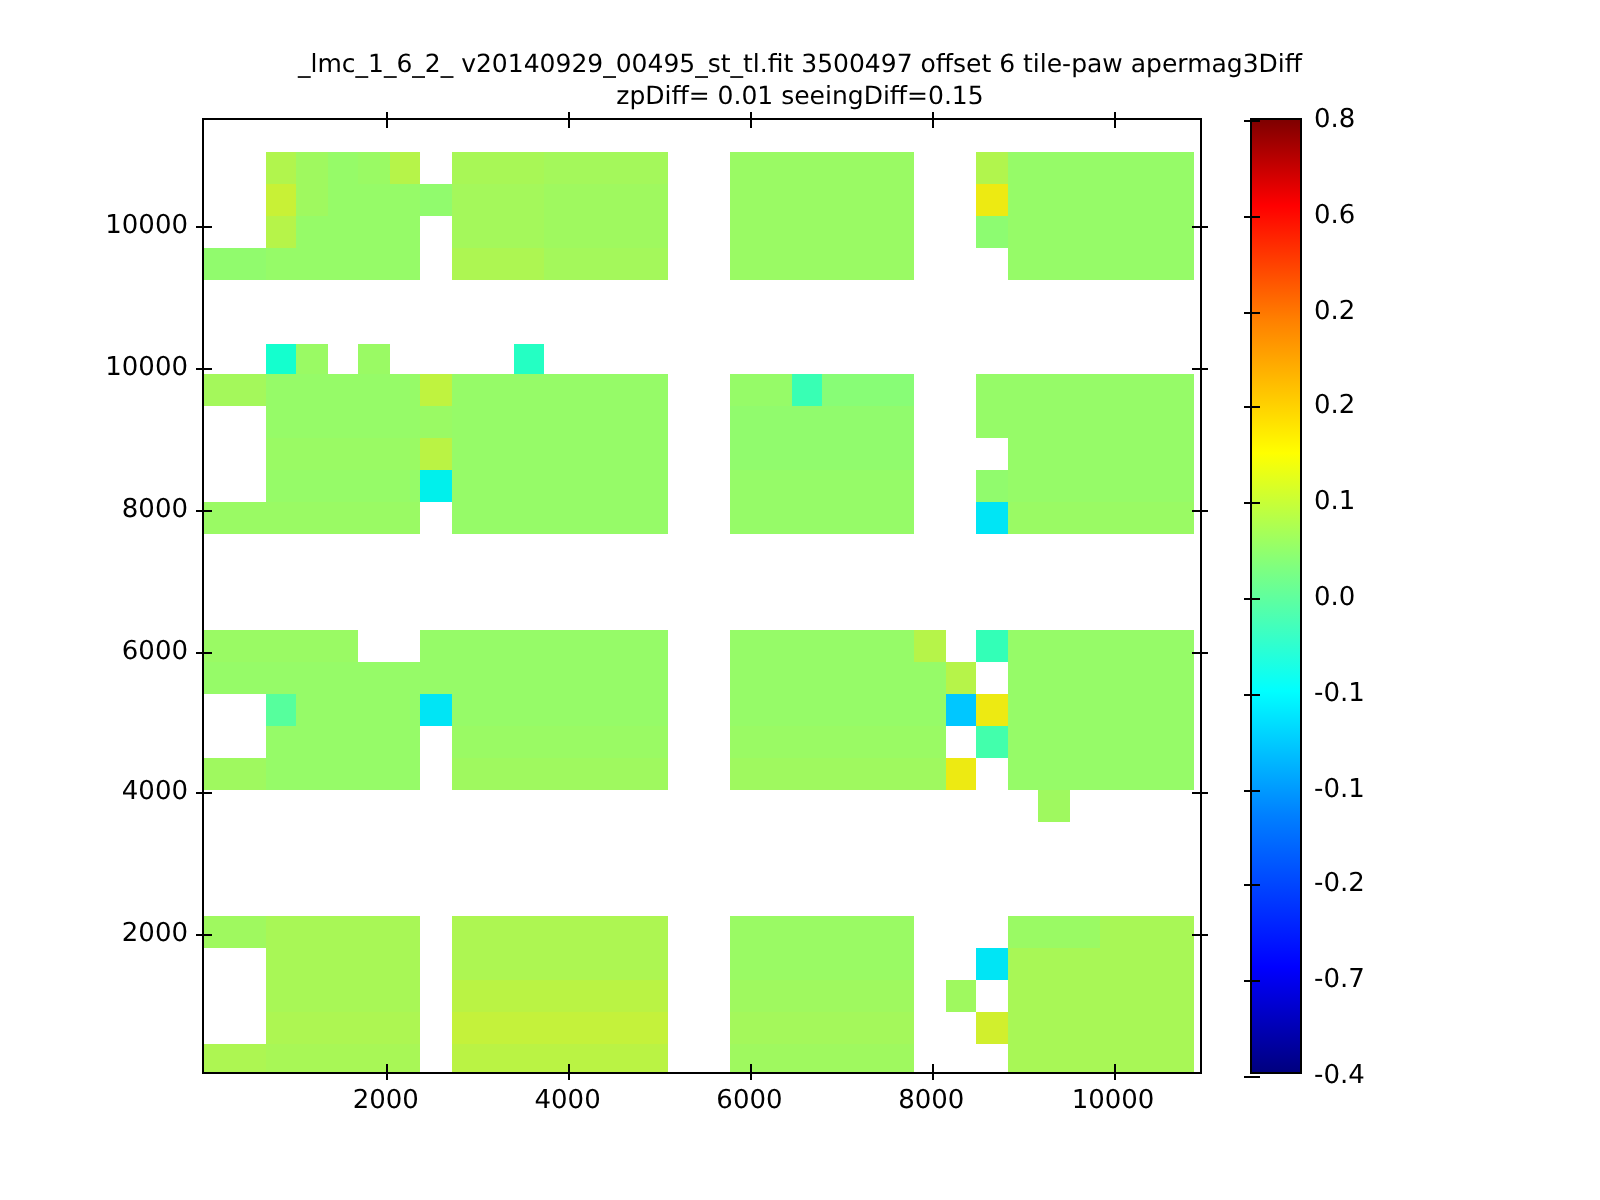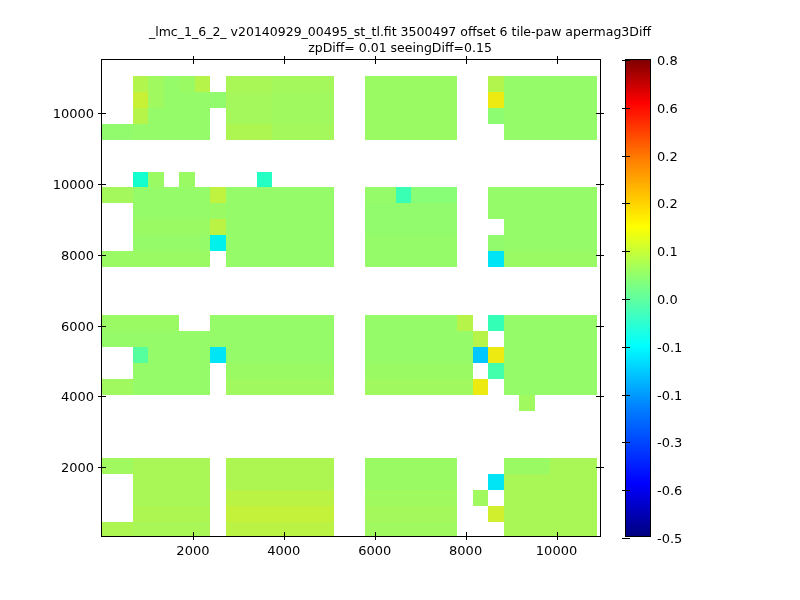--- a/index.html
+++ b/index.html
@@ -240,27 +240,27 @@
         <div class="tick-x-t" style="left: 454.545px;"></div>
         <div class="tick-x-t-in" style="left: 454.545px;"></div>
         <div class="xlabel" style="left: 454.545px;">10000</div>
       </div>
   </div>
 
   <div id="cbar">
     <div id="cbar-ticks">
         <div class="cb-tick" style="top: 478px; left: -4px;"></div>
         <div class="cb-tick-in" style="top: 478px; left: 0px;"></div>
-        <div class="cb-label" style="top: 478px;">-0.5</div>
+        <div class="cb-label" style="top: 478px;">-0.4</div>
         <div class="cb-tick" style="top: 430.2px; left: -4px;"></div>
         <div class="cb-tick-in" style="top: 430.2px; left: 0px;"></div>
-        <div class="cb-label" style="top: 430.2px;">-0.6</div>
+        <div class="cb-label" style="top: 430.2px;">-0.7</div>
         <div class="cb-tick" style="top: 382.4px; left: -4px;"></div>
         <div class="cb-tick-in" style="top: 382.4px; left: 0px;"></div>
-        <div class="cb-label" style="top: 382.4px;">-0.3</div>
+        <div class="cb-label" style="top: 382.4px;">-0.2</div>
         <div class="cb-tick" style="top: 334.6px; left: -4px;"></div>
         <div class="cb-tick-in" style="top: 334.6px; left: 0px;"></div>
         <div class="cb-label" style="top: 334.6px;">-0.1</div>
         <div class="cb-tick" style="top: 286.8px; left: -4px;"></div>
         <div class="cb-tick-in" style="top: 286.8px; left: 0px;"></div>
         <div class="cb-label" style="top: 286.8px;">-0.1</div>
         <div class="cb-tick" style="top: 239px; left: -4px;"></div>
         <div class="cb-tick-in" style="top: 239px; left: 0px;"></div>
         <div class="cb-label" style="top: 239px;">0.0</div>
         <div class="cb-tick" style="top: 191.2px; left: -4px;"></div>

